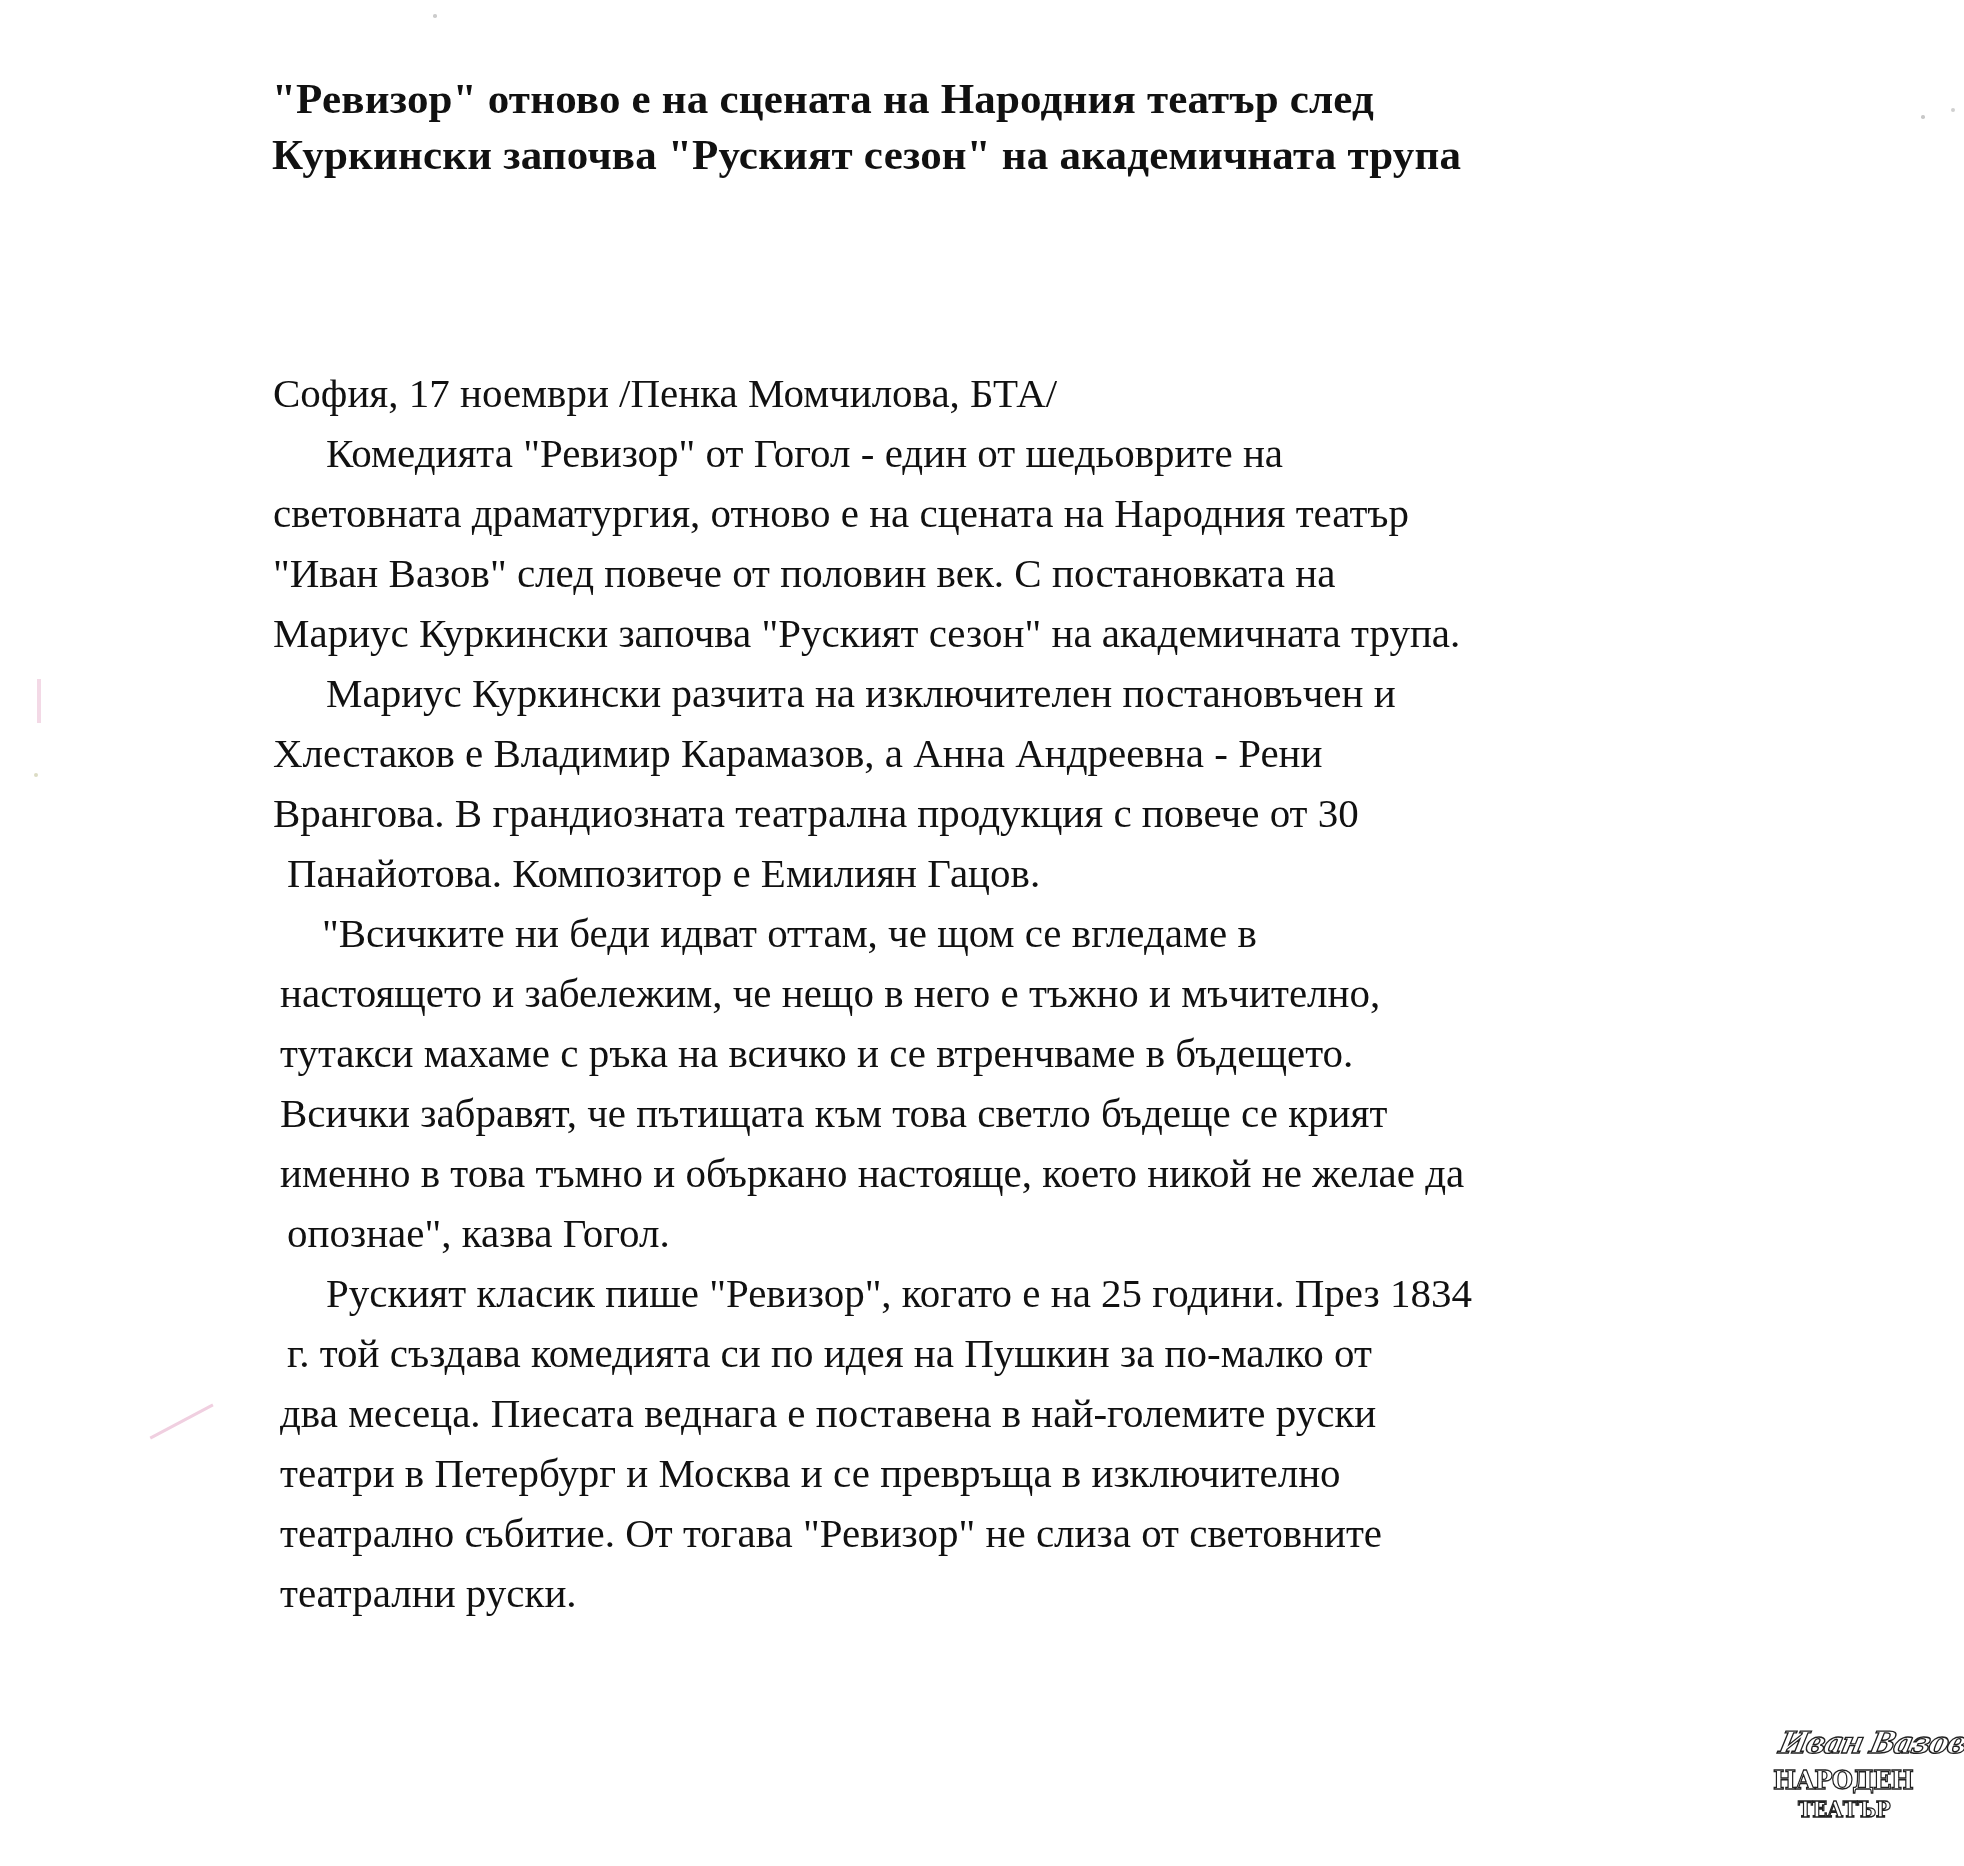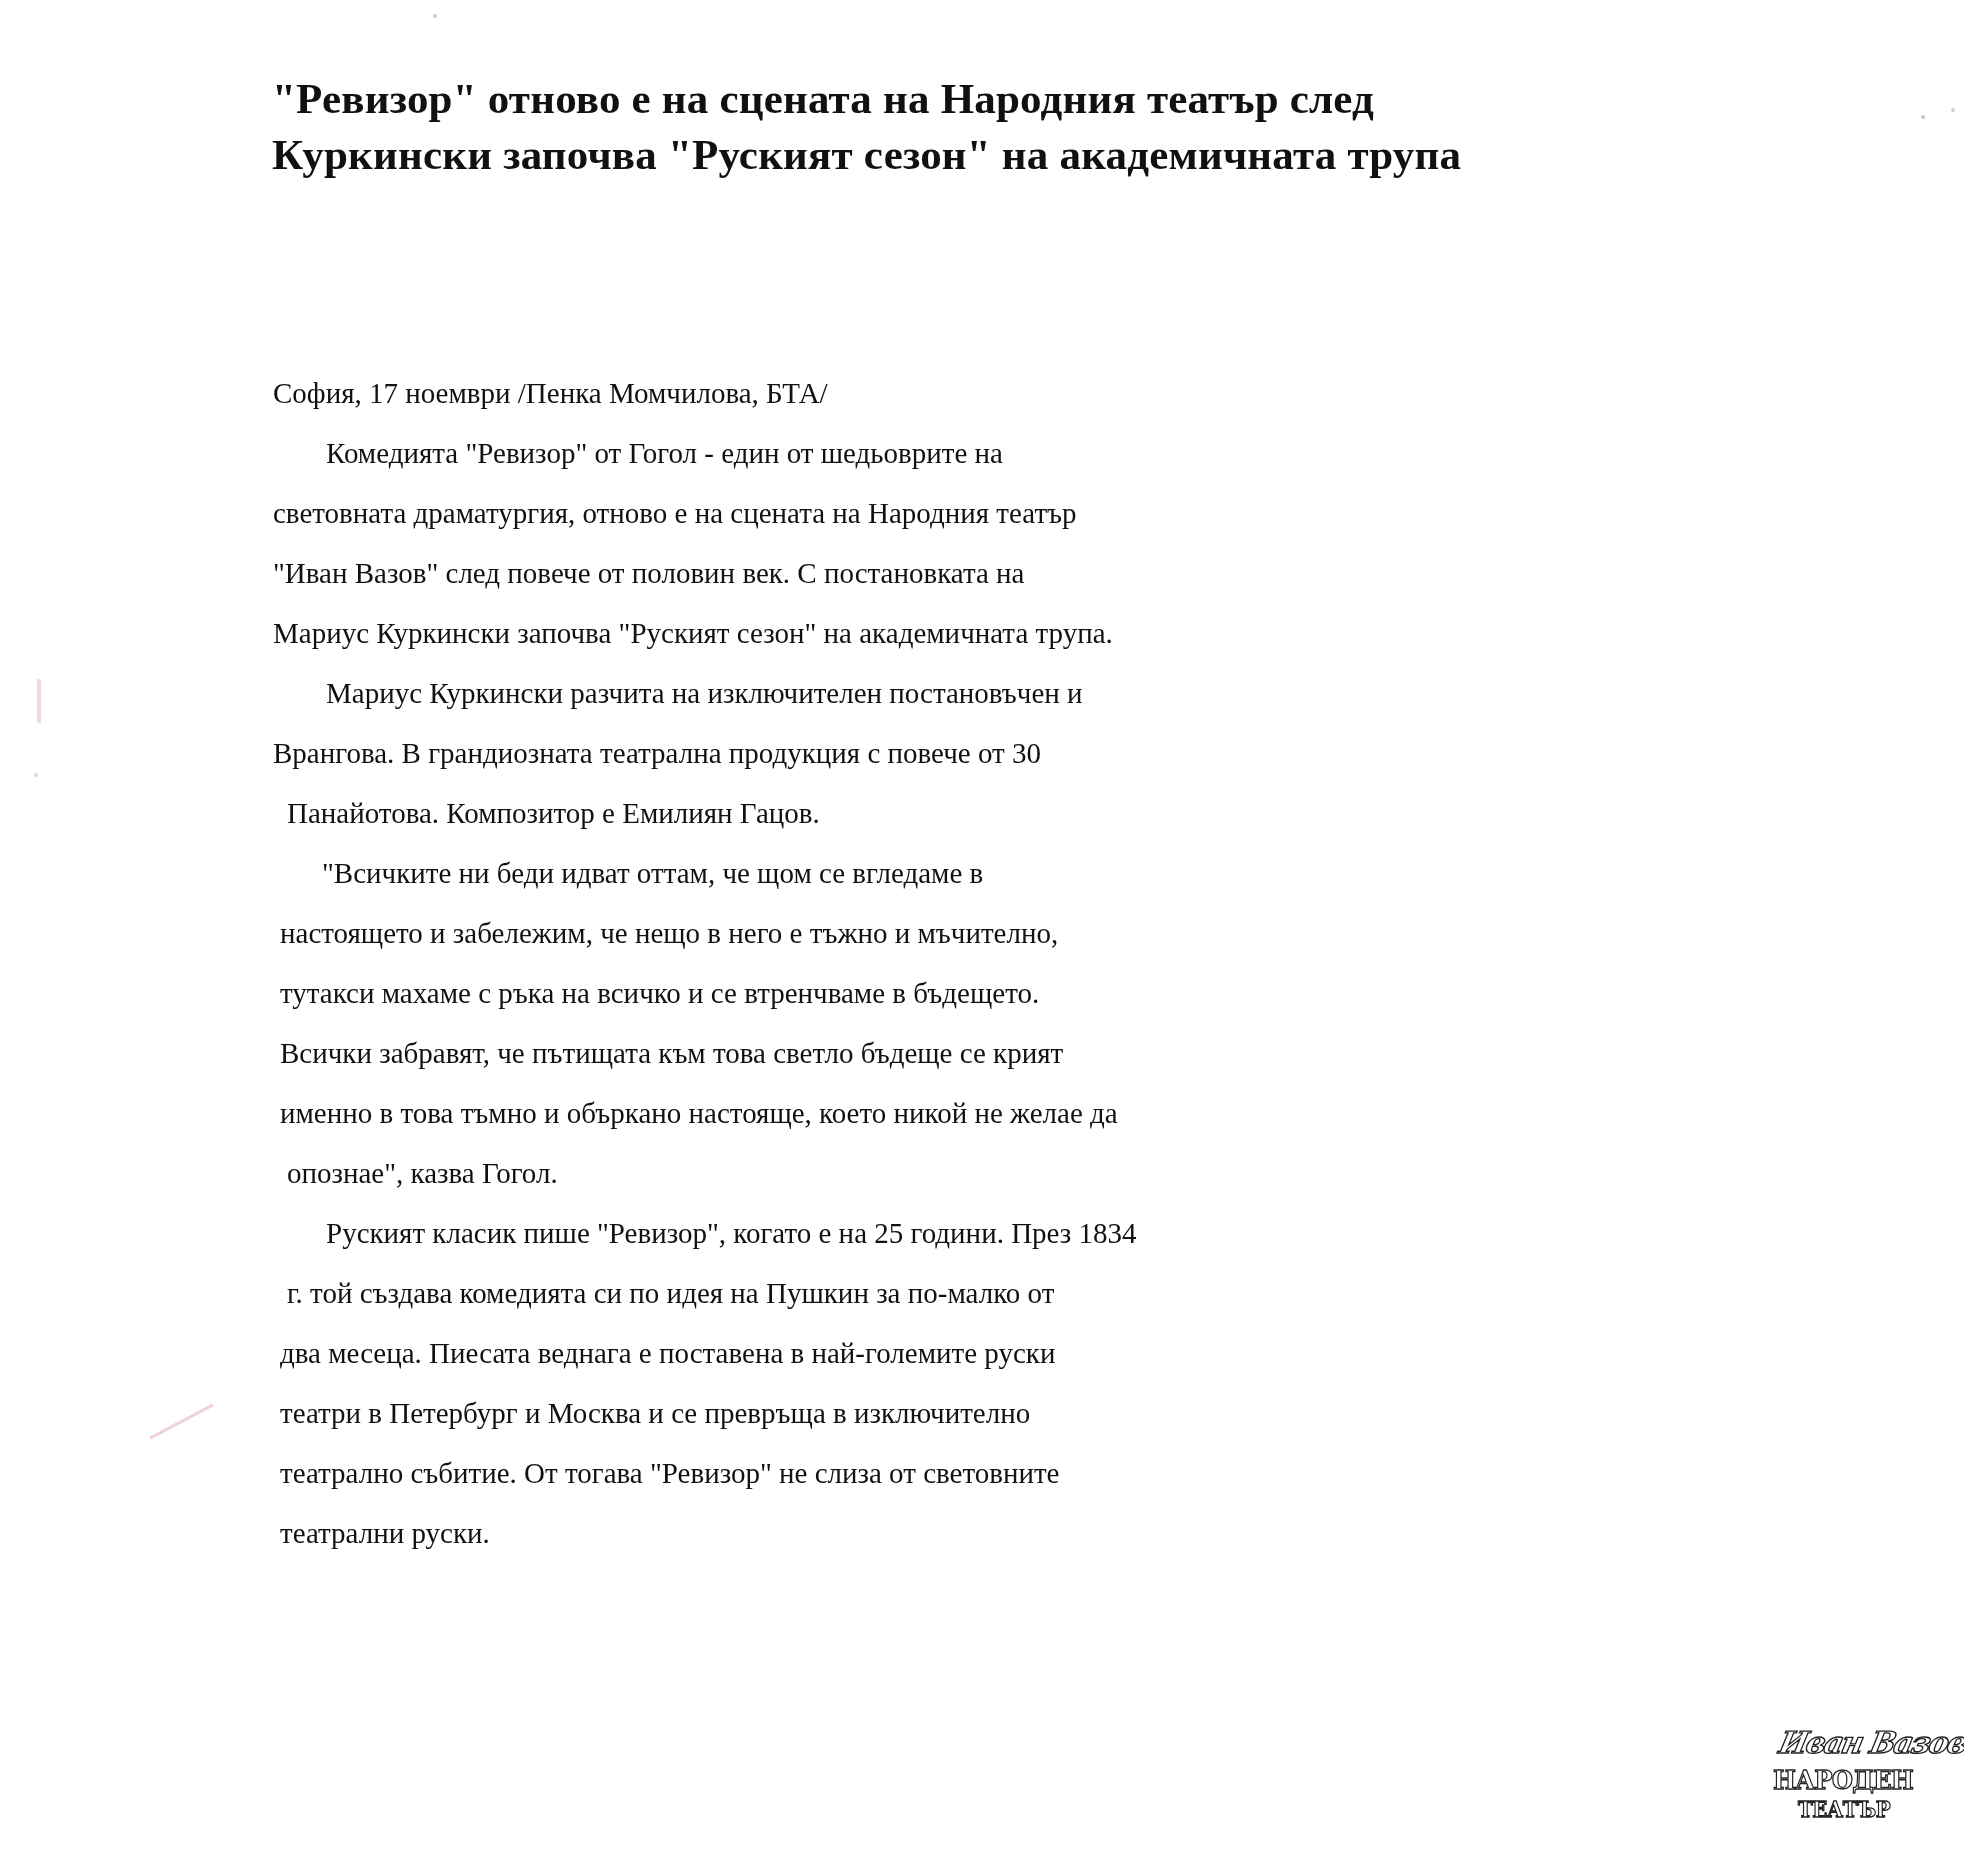--- a/index.html
+++ b/index.html
@@ -34,21 +34,21 @@
     }
     .headline .hl-line {
       display: block;
       white-space: nowrap;
     }
     .article {
       position: absolute;
       left: 273px;
       top: 363px;
       width: 1588px;
-      font-size: 29px;
+      font-size: 41px;
       line-height: 60px;
     }
     .article .ln {
       display: block;
       white-space: nowrap;
     }
     .ind1 { padding-left: 53px; }
     .ind2 { padding-left: 14px; }
     .ind3 { padding-left: 49px; }
     .ind4 { padding-left: 7px; }
@@ -138,20 +138,21 @@
 
     <div>
       <span class="ln ind1">Комедията "Ревизор" от Гогол - един от шедьоврите на</span>
       <span class="ln">световната драматургия, отново е на сцената на Народния театър</span>
       <span class="ln">"Иван Вазов" след повече от половин век. С постановката на</span>
       <span class="ln">Мариус Куркински започва  "Руският сезон" на академичната трупа.</span>
     </div>
 
     <div>
       <span class="ln ind1">Мариус Куркински разчита на изключителен постановъчен и</span>
+      <span class="ln">Хлестаков е Владимир Карамазов, а Анна Андреевна - Рени</span>
       <span class="ln">Врангова. В грандиозната театрална продукция с повече от 30</span>
       <span class="ln ind2">Панайотова. Композитор е Емилиян Гацов.</span>
     </div>
 
     <div>
       <span class="ln ind3">"Всичките ни беди идват оттам, че щом се вгледаме в</span>
       <span class="ln ind4">настоящето и забележим, че нещо в него е тъжно и мъчително,</span>
       <span class="ln ind4">тутакси махаме с ръка на всичко и се втренчваме в бъдещето.</span>
       <span class="ln ind4">Всички забравят, че пътищата към това светло бъдеще се крият</span>
       <span class="ln ind4">именно в това тъмно и объркано настояще, което никой не желае да</span>

